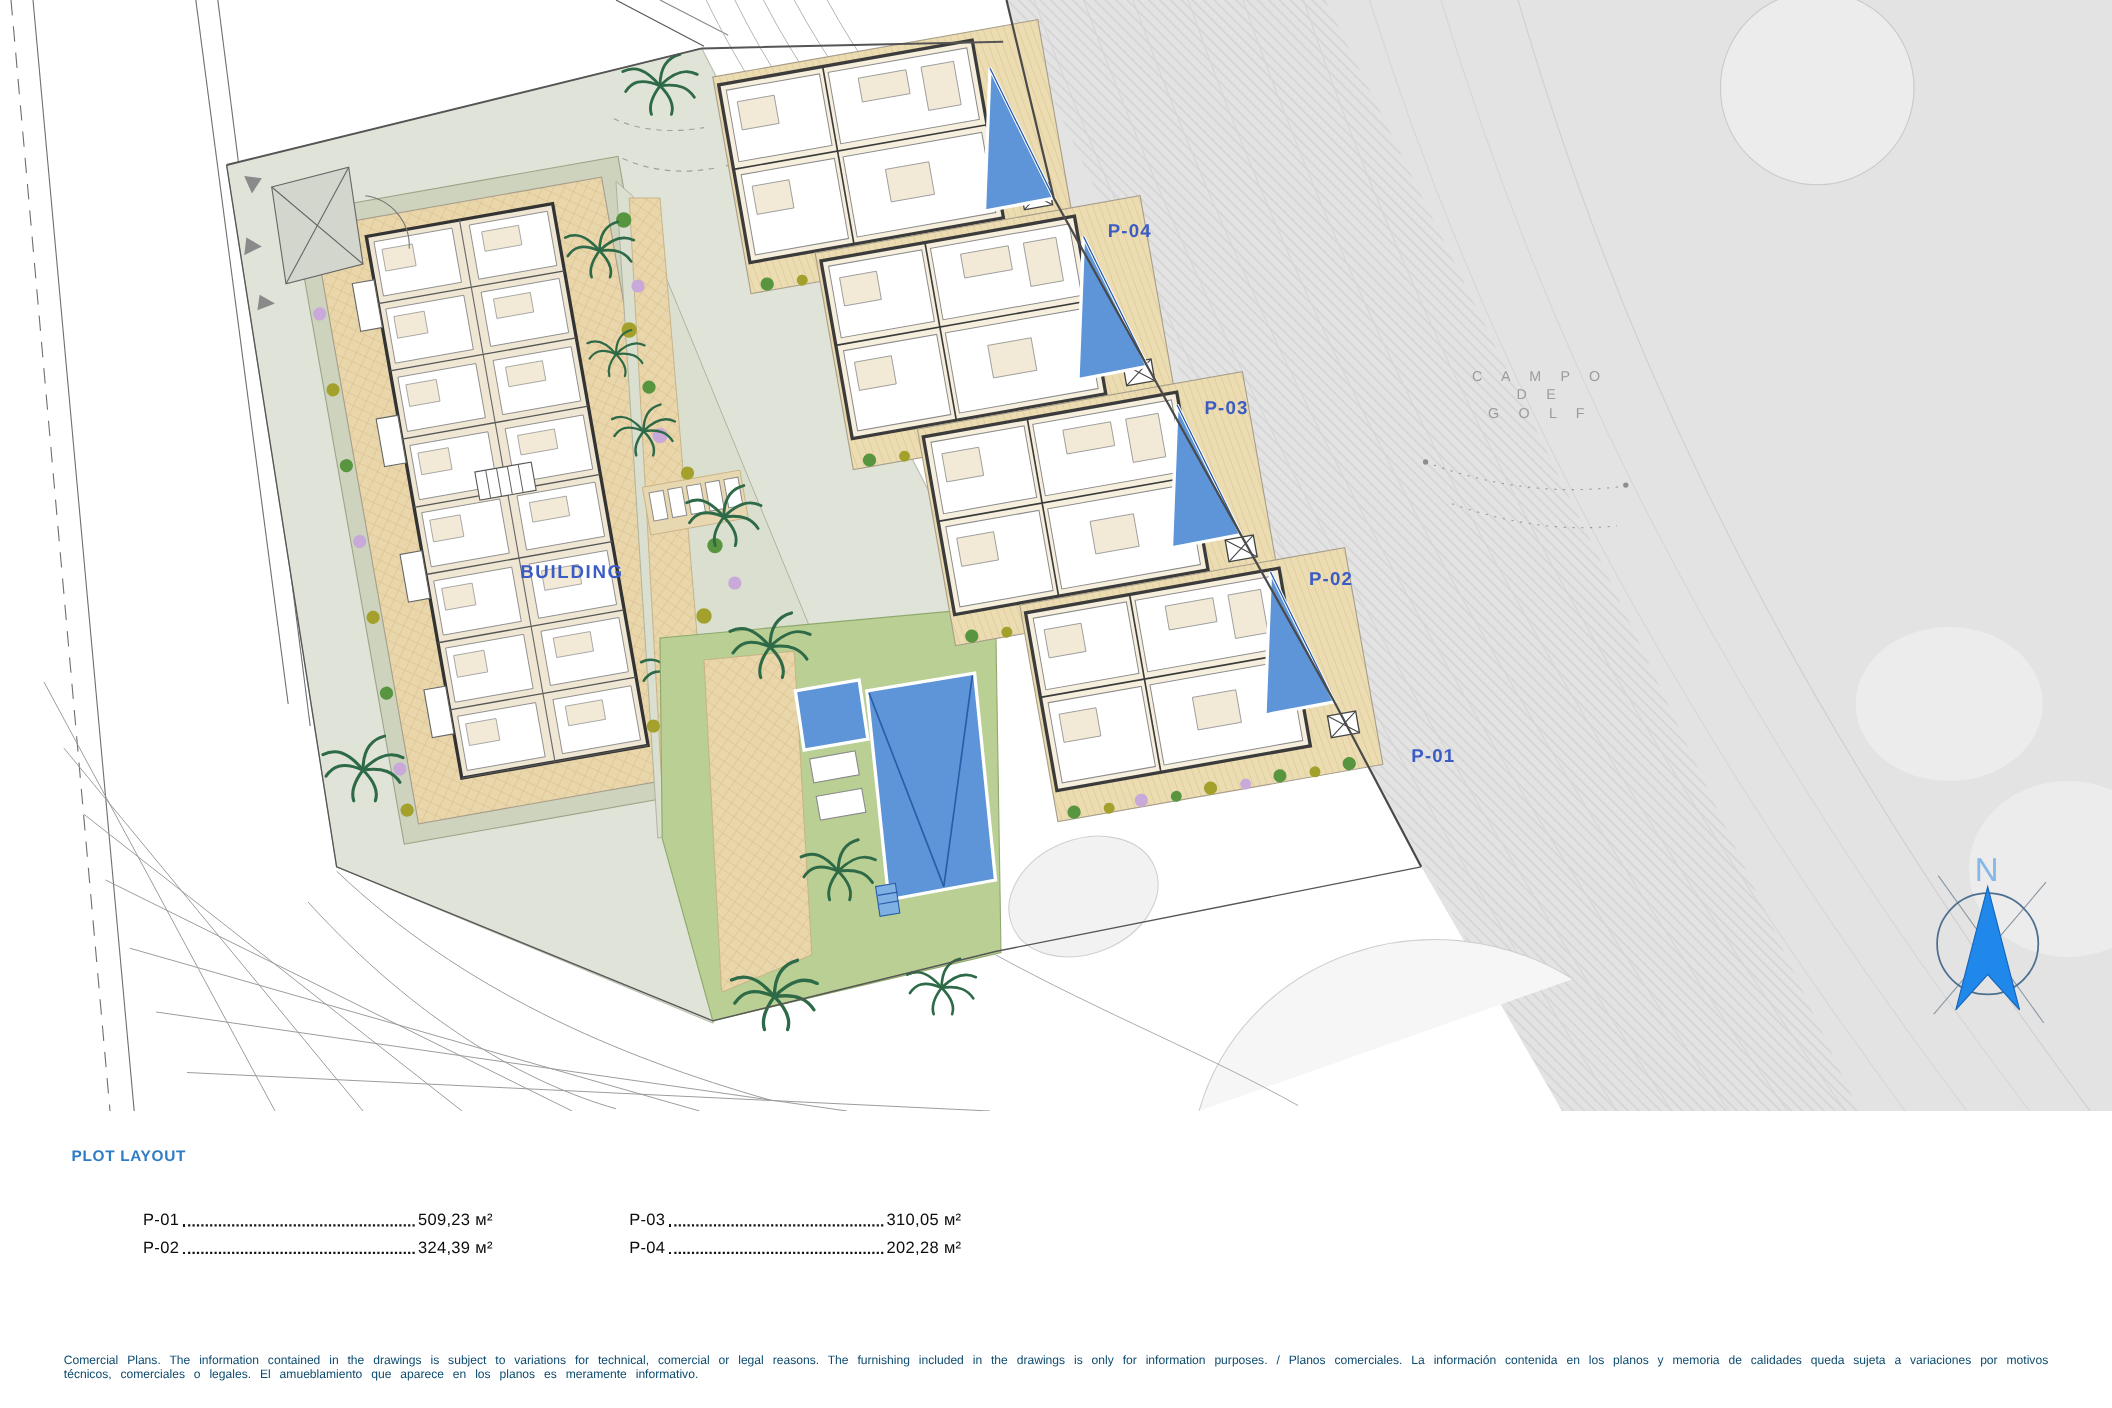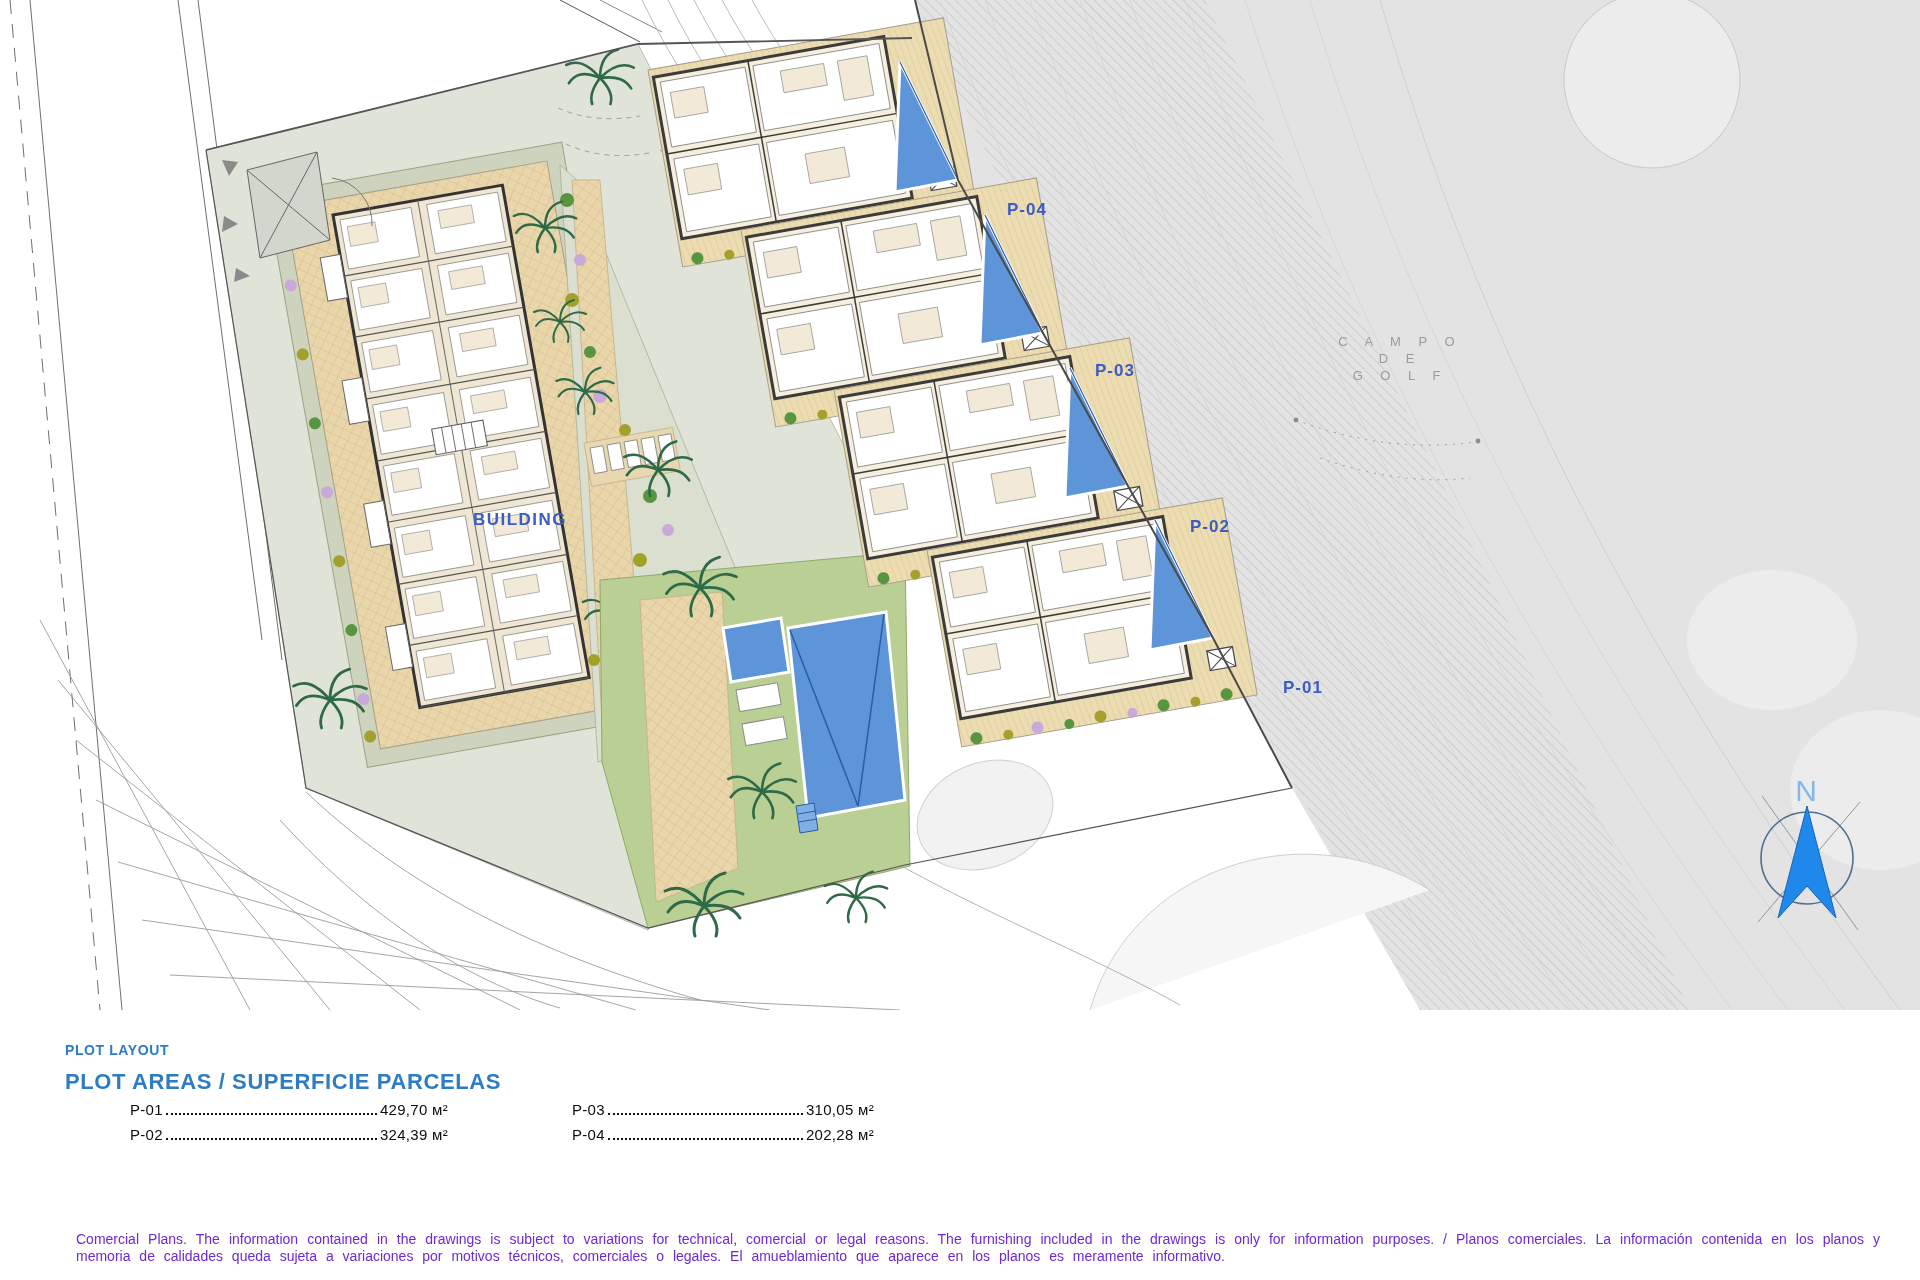--- a/index.html
+++ b/index.html
@@ -9,22 +9,22 @@
   svg text{font-family:"Liberation Sans",sans-serif;}
   .legend-title1{position:absolute;left:65px;top:1042px;font-size:14px;font-weight:bold;
         color:#2e7cc3;letter-spacing:.6px;}
   .legend-title2{position:absolute;left:65px;top:1069px;font-size:22px;font-weight:bold;
         color:#2e7cc3;letter-spacing:.6px;}
   .col{position:absolute;top:1101px;display:flex;flex-direction:column;gap:8px;}
   .col1{left:130px;width:318px;}
   .col2{left:572px;width:302px;}
   .row{display:flex;align-items:flex-end;font-size:15px;color:#0d0d0d;letter-spacing:.3px;}
   .row .lead{flex:1;border-bottom:2px dotted #141414;margin:0 3px 3px 3px;height:1px;}
-  .disclaimer{position:absolute;left:58px;width:1804px;top:1231px;font-size:14px;
-        line-height:1.2;color:#6d28d9;text-align:justify;word-spacing:5px;margin-left:18px;}
+  .disclaimer{position:absolute;left:58px;width:1804px;top:1231px;font-size:11px;
+        line-height:1.2;color:#0c4a6e;text-align:justify;word-spacing:5px;}
 </style>
 </head>
 <body>
 
 <div class="page">
 
   <div class="plan-wrap">
   <svg width="1920" height="1010" viewBox="0 0 1920 1010">
     <defs>
       <pattern id="brick" width="9" height="9" patternUnits="userSpaceOnUse" patternTransform="rotate(35)">
@@ -297,27 +297,26 @@
       <line x1="1762" y1="796" x2="1858" y2="930" stroke="#8a98a4" stroke-width="1"></line>
       <line x1="1758" y1="922" x2="1860" y2="802" stroke="#8a98a4" stroke-width="1"></line>
       <circle cx="1807" cy="858" r="46" fill="none" stroke="#4e7090" stroke-width="1.6"></circle>
       <path d="M1807 806 L1836 918 L1807 886 L1778 918 Z" fill="#1f88ea" stroke="#1464b8" stroke-width="1"></path>
       <text x="1806" y="801" text-anchor="middle" font-size="30" fill="#85b7e8">N</text>
     </g>
   </svg>
   </div>
 
   <div class="legend-title1">PLOT LAYOUT</div>
-  <div class="legend-title2">PLOT AREAS / SUPERFICIE PARCELAS</div>
 
   <div class="col col1">
     <div class="row">
       <span>P-01</span>
       <span class="lead"></span>
-      <span>429,70 м²</span>
+      <span>509,23 м²</span>
     </div>
     <div class="row">
       <span>P-02</span>
       <span class="lead"></span>
       <span>324,39 м²</span>
     </div>
   </div>
   <div class="col col2">
     <div class="row">
       <span>P-03</span>

